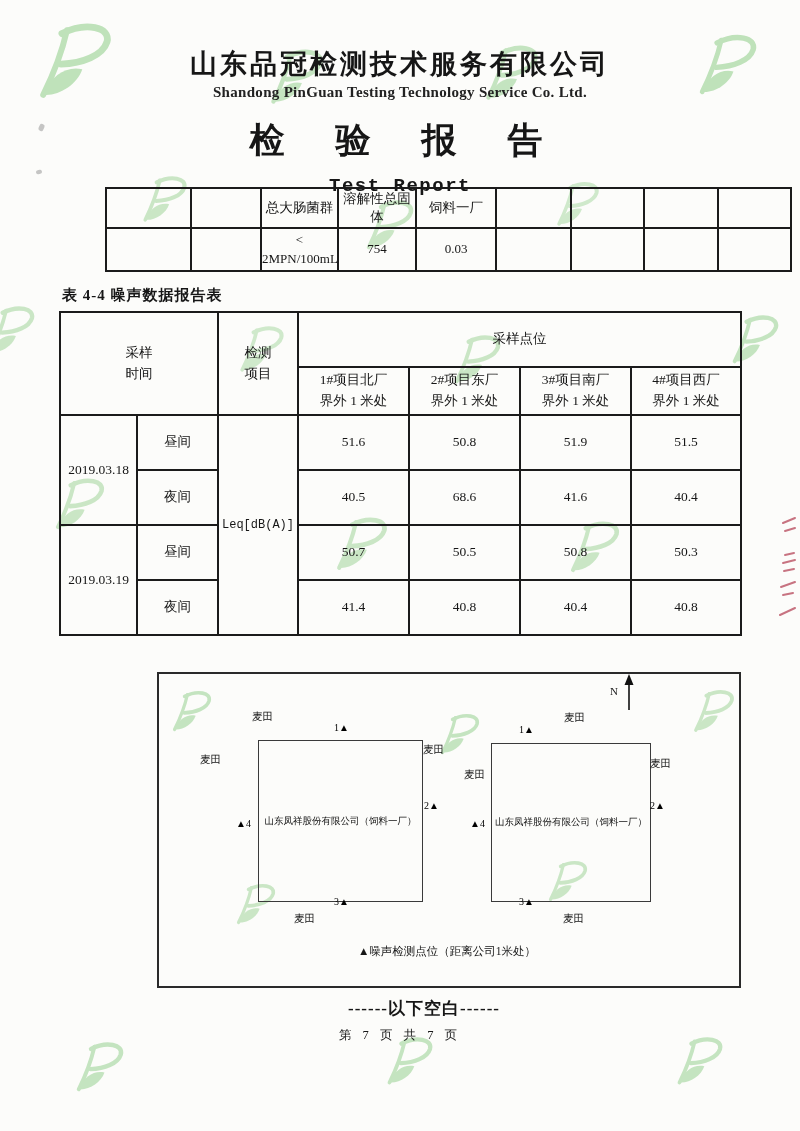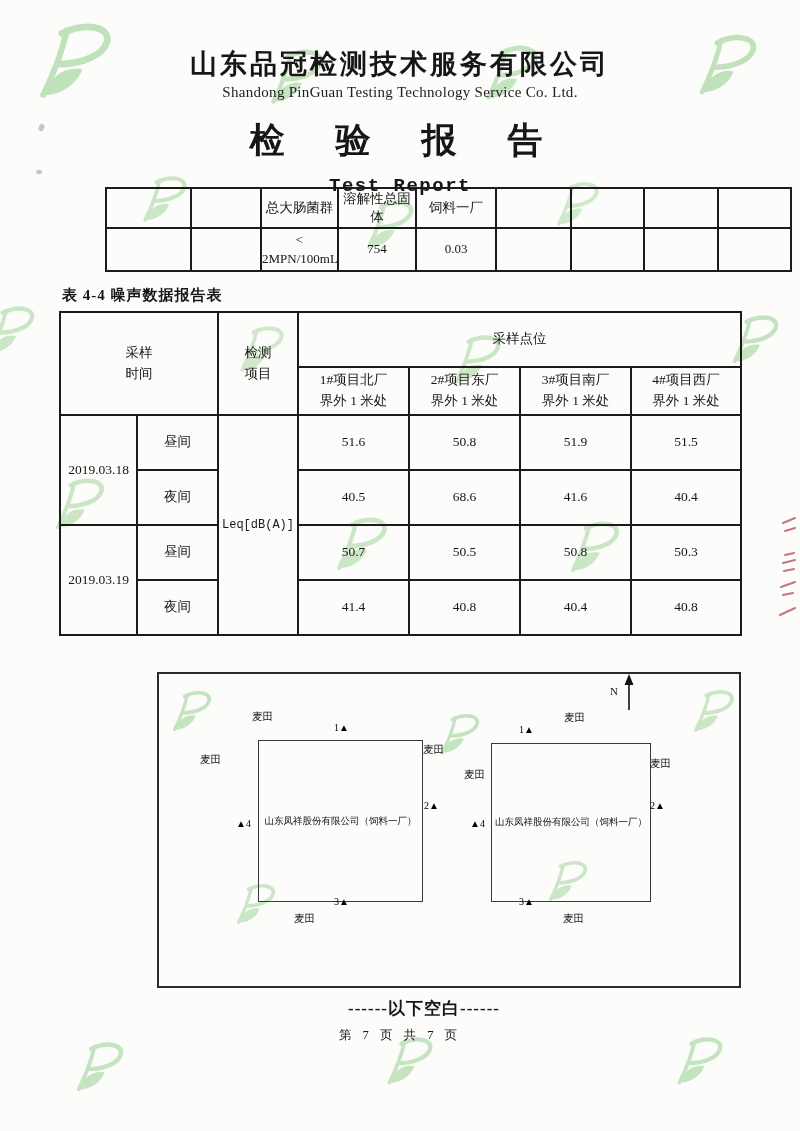--- a/index.html
+++ b/index.html
@@ -7,21 +7,21 @@
     position:relative; width:800px; height:1131px; margin:0 auto;
     background:#fcfcfa; overflow:hidden;
     font-family:"Liberation Serif","DejaVu Serif",serif; color:#161616;
   }
   
   .wm{position:absolute; pointer-events:none;}
   
   .company-zh{position:absolute; left:0; top:46px; width:100%; text-align:center;
     font-size:27px; font-weight:bold; letter-spacing:3px;}
   .company-en{position:absolute; left:0; top:84px; width:100%; text-align:center;
-    font-size:15px; font-weight:normal; color:#222; letter-spacing:.3px;}
+    font-size:15px; font-weight:bold; color:#222; letter-spacing:.3px;}
   .title-zh{position:absolute; left:0; top:117px; width:100%; text-align:center;
     font-size:35px; font-weight:bold; letter-spacing:8px;}
   .title-en{position:absolute; left:0; top:163px; width:100%; text-align:center;
     font-family:"Liberation Mono","DejaVu Sans Mono",monospace;
     font-size:19px; font-weight:bold; letter-spacing:1.5px;margin-top:12px;}
   
   table{border-collapse:collapse; table-layout:fixed;}
   td{border:2px solid #1b1b1b; text-align:center; vertical-align:middle;
      padding:0; overflow:hidden;}
   .pre{white-space:pre-line;}
@@ -280,20 +280,21 @@
   <span class="dg-label" style="left:252px;top:710px;">麦田</span>
   <span class="dg-label" style="left:200px;top:753px;">麦田</span>
   <span class="dg-label" style="left:423px;top:743px;">麦田</span>
   <span class="dg-label" style="left:294px;top:912px;">麦田</span>
 
   <span class="dg-label" style="left:564px;top:711px;">麦田</span>
   <span class="dg-label" style="left:464px;top:768px;">麦田</span>
   <span class="dg-label" style="left:650px;top:757px;">麦田</span>
   <span class="dg-label" style="left:563px;top:912px;">麦田</span>
 
+  <div class="legend">▲噪声检测点位（距离公司1米处）</div>
 
   <svg class="red-marks" width="30" height="120" viewBox="0 0 30 120" style="opacity:.7">
     <g stroke="#b23a4e" stroke-width="2" fill="none" stroke-linecap="round">
       <path d="M10 8 L22 3 M12 16 L22 13"></path>
       <path d="M12 40 L21 38 M10 48 L22 45 M11 56 L21 54"></path>
       <path d="M8 72 L22 67 M10 80 L20 78"></path>
       <path d="M7 100 L22 93"></path>
     </g>
   </svg>
 

